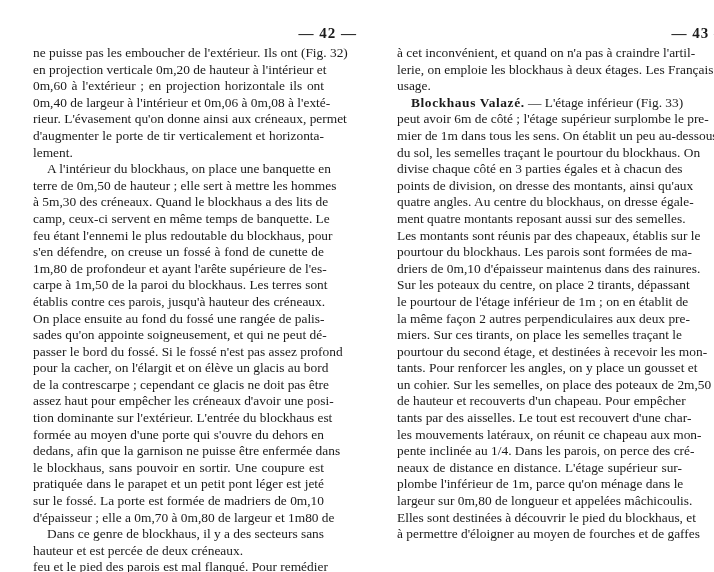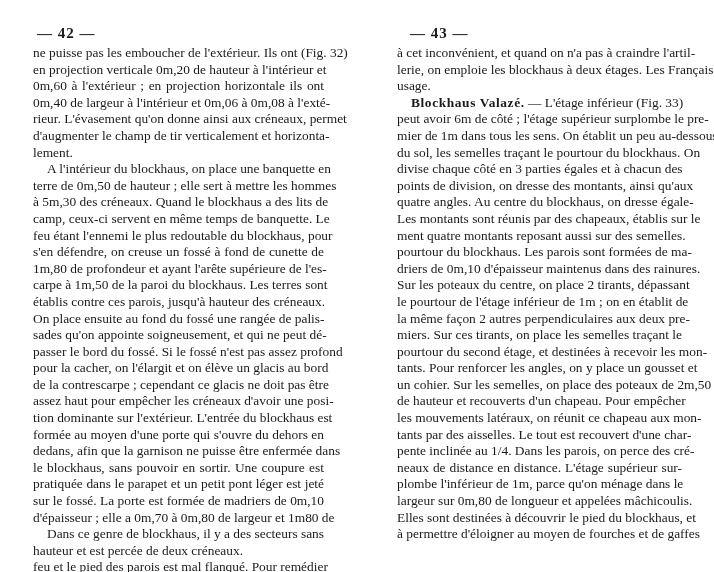--- a/index.html
+++ b/index.html
@@ -1,22 +1,22 @@
 <!DOCTYPE html>
 <html><head>
 <meta charset="utf-8">
 <style>
   html, body { margin:0; padding:0; background:#ffffff; }
   body { width:714px; height:572px; position:relative; overflow:hidden;
     font-family: "Liberation Serif", "DejaVu Serif", serif; color:#1a1a1a; }
   .page { position:absolute; top:0; height:572px; }
   .page.left { left:0; width:357px; }
   .page.right { left:357px; width:357px; }
-  .folio { position:absolute; top:25px; width:100%; text-align:left;
-    font-size:15px; font-weight:bold; letter-spacing:1px;margin-left:37px; }
+  .folio { position:absolute; top:25px; width:100%; text-align:right;
+    font-size:15px; font-weight:bold; letter-spacing:1px; }
   .left .folio { left:0; width:357px; }
   .right .folio { left:16px; width:357px; }
   .text { position:absolute; top:45px; font-size:13.4px; line-height:16.6px; }
   .left .text { left:33px; width:291px; }
   .right .text { left:40px; width:285px; }
   .line { display:block; white-space:nowrap; text-align:justify; text-align-last:justify; height:16.6px; overflow:visible; }
   .line.last { text-align-last:left; }
   .line.indent { padding-left:14px; }
   .runin { font-weight:bold; letter-spacing:0.6px; }
   .ital { }
@@ -25,21 +25,21 @@
 <body>
 
 <div class="page left">
   <div class="folio">— 42 —</div>
   <div class="text" id="left-text">
       <span class="line">ne puisse pas les emboucher de l'extérieur. Ils ont (Fig. 32)</span>
       <span class="line">en projection verticale 0m,20 de hauteur à l'intérieur et</span>
       <span class="line">0m,60 à l'extérieur ; en projection horizontale ils ont</span>
       <span class="line">0m,40 de largeur à l'intérieur et 0m,06 à 0m,08 à l'exté-</span>
       <span class="line">rieur. L'évasement qu'on donne ainsi aux créneaux, permet</span>
-      <span class="line">d'augmenter le champ de tir verticalement et horizonta-</span>
+      <span class="line">d'augmenter le porte de tir verticalement et horizonta-</span>
       <span class="line last">lement.</span>
       <span class="line indent">A l'intérieur du blockhaus, on place une banquette en</span>
       <span class="line">terre de 0m,50 de hauteur ; elle sert à mettre les hommes</span>
       <span class="line">à 5m,30 des créneaux. Quand le blockhaus a des lits de</span>
       <span class="line">camp, ceux-ci servent en même temps de banquette. Le</span>
       <span class="line">feu étant l'ennemi le plus redoutable du blockhaus, pour</span>
       <span class="line">s'en défendre, on creuse un fossé à fond de cunette de</span>
       <span class="line">1m,80 de profondeur et ayant l'arête supérieure de l'es-</span>
       <span class="line">carpe à 1m,50 de la paroi du blockhaus. Les terres sont</span>
       <span class="line">établis contre ces parois, jusqu'à hauteur des créneaux.</span>
@@ -68,34 +68,34 @@
       <span class="line">à cet inconvénient, et quand on n'a pas à craindre l'artil-</span>
       <span class="line">lerie, on emploie les blockhaus à deux étages. Les Français</span>
       <span class="line last">usage.</span>
       <span class="line indent"><span class="runin">Blockhaus Valazé.</span> — L'étage inférieur (Fig. 33)</span>
       <span class="line">peut avoir 6m de côté ; l'étage supérieur surplombe le pre-</span>
       <span class="line">mier de 1m dans tous les sens. On établit un peu au-dessous</span>
       <span class="line">du sol, les semelles traçant le pourtour du blockhaus. On</span>
       <span class="line">divise chaque côté en 3 parties égales et à chacun des</span>
       <span class="line">points de division, on dresse des montants, ainsi qu'aux</span>
       <span class="line">quatre angles. Au centre du blockhaus, on dresse égale-</span>
+      <span class="line">ment quatre montants reposant aussi sur des semelles.</span>
       <span class="line">Les montants sont réunis par des chapeaux, établis sur le</span>
-      <span class="line">ment quatre montants reposant aussi sur des semelles.</span>
       <span class="line">pourtour du blockhaus. Les parois sont formées de ma-</span>
       <span class="line">driers de 0m,10 d'épaisseur maintenus dans des rainures.</span>
       <span class="line">Sur les poteaux du centre, on place 2 tirants, dépassant</span>
       <span class="line">le pourtour de l'étage inférieur de 1m ; on en établit de</span>
       <span class="line">la même façon 2 autres perpendiculaires aux deux pre-</span>
       <span class="line">miers. Sur ces tirants, on place les semelles traçant le</span>
       <span class="line">pourtour du second étage, et destinées à recevoir les mon-</span>
       <span class="line">tants. Pour renforcer les angles, on y place un gousset et</span>
       <span class="line">un cohier. Sur les semelles, on place des poteaux de 2m,50</span>
       <span class="line">de hauteur et recouverts d'un chapeau. Pour empêcher</span>
+      <span class="line">tants par des aisselles. Le tout est recouvert d'une char-</span>
       <span class="line">les mouvements latéraux, on réunit ce chapeau aux mon-</span>
-      <span class="line">tants par des aisselles. Le tout est recouvert d'une char-</span>
       <span class="line">pente inclinée au 1/4. Dans les parois, on perce des cré-</span>
       <span class="line">neaux de distance en distance. L'étage supérieur sur-</span>
       <span class="line">plombe l'inférieur de 1m, parce qu'on ménage dans le</span>
       <span class="line">largeur sur 0m,80 de longueur et appelées <span class="ital">mâchicoulis.</span></span>
       <span class="line">Elles sont destinées à découvrir le pied du blockhaus, et</span>
       <span class="line last">à permettre d'éloigner au moyen de fourches et de gaffes</span>
     </div>
 </div>
 
 </body></html>

